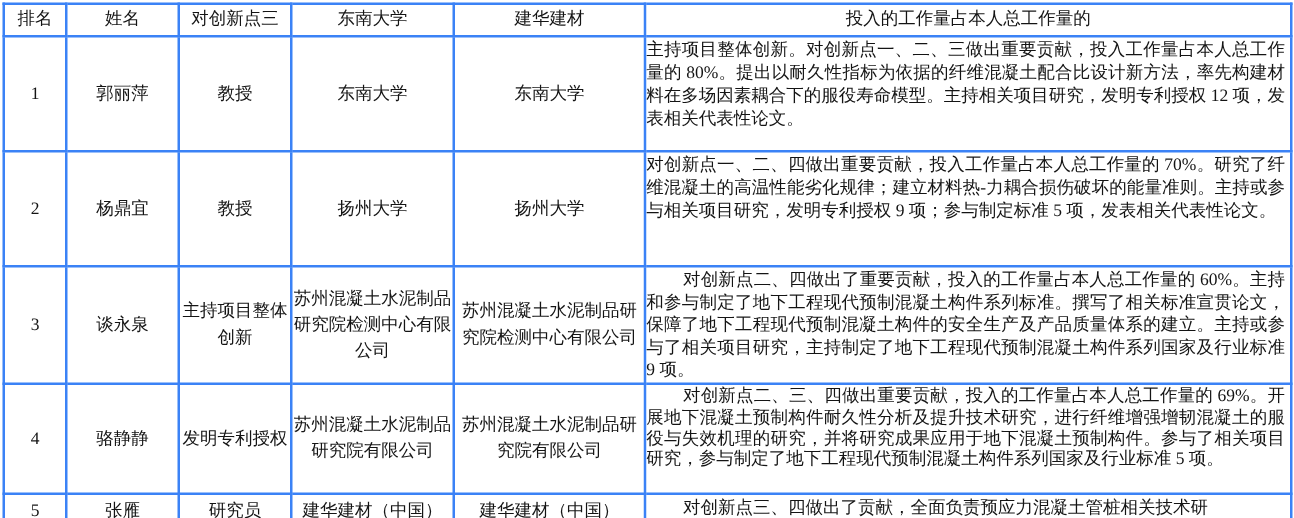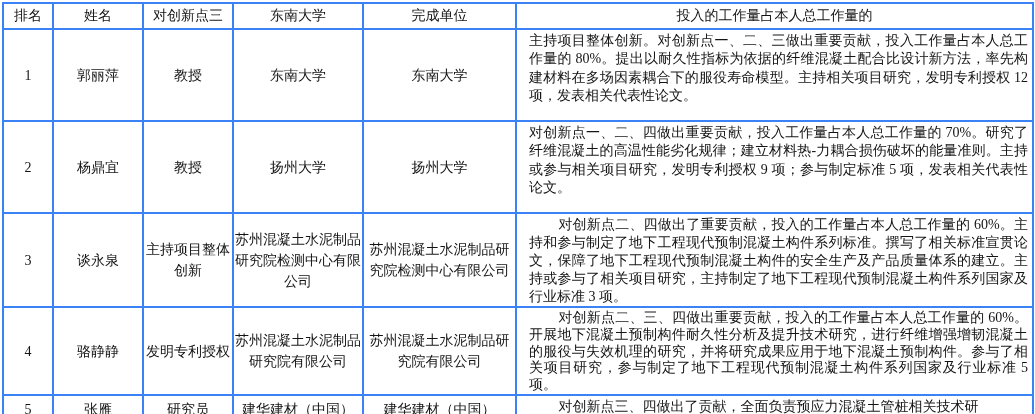--- a/index.html
+++ b/index.html
@@ -43,21 +43,21 @@
     text-align: center;
     vertical-align: middle;
     line-height: 21px;
     padding: 0 5px;
   }
   
   .cell-contrib {
     vertical-align: top;
   }
   .cbox {
-    padding: 2px 4px 0 12px;
+    padding: 2px 4px 0 0;
     text-align: justify;
     text-align-last: left;
     line-height: 18.4px;
     overflow: hidden;
     word-break: break-all;
   }
   .r1 .cbox { height: 88px; }
   .r2 .cbox { height: 88px; }
   .r3 .cbox { height: 90px; line-height: 18px; }
   .r4 .cbox { height: 84px; line-height: 16.8px; }
@@ -86,21 +86,21 @@
     <col style="width:130px">
     <col style="width:153px">
     <col style="width:517px">
   </colgroup>
   <thead>
     <tr>
       <th>排名</th>
       <th>姓名</th>
       <th>对创新点三</th>
       <th>东南大学</th>
-      <th>完成单位</th>
+      <th>建华建材</th>
       <th>投入的工作量占本人总工作量的</th>
     </tr>
   </thead>
   <tbody>
     <tr class="r1">
       <td class="cell-center">1</td>
       <td class="cell-center">郭丽萍</td>
       <td class="cell-center">教授</td>
       <td class="cell-center">东南大学</td>
       <td class="cell-center">东南大学</td>
@@ -118,31 +118,31 @@
         <div class="cbox">对创新点一、二、四做出重要贡献，投入工作量占本人总工作量的 70%。研究了纤维混凝土的高温性能劣化规律；建立材料热-力耦合损伤破坏的能量准则。主持或参与相关项目研究，发明专利授权 9 项；参与制定标准 5 项，发表相关代表性论文。</div>
       </td>
     </tr>
     <tr class="r3">
       <td class="cell-center">3</td>
       <td class="cell-center">谈永泉</td>
       <td class="cell-center">主持项目整体创新</td>
       <td class="cell-center">苏州混凝土水泥制品研究院检测中心有限公司</td>
       <td class="cell-center">苏州混凝土水泥制品研究院检测中心有限公司</td>
       <td class="cell-contrib">
-        <div class="cbox indent">对创新点二、四做出了重要贡献，投入的工作量占本人总工作量的 60%。主持和参与制定了地下工程现代预制混凝土构件系列标准。撰写了相关标准宣贯论文，保障了地下工程现代预制混凝土构件的安全生产及产品质量体系的建立。主持或参与了相关项目研究，主持制定了地下工程现代预制混凝土构件系列国家及行业标准 3 项。</div>
+        <div class="cbox indent">对创新点二、四做出了重要贡献，投入的工作量占本人总工作量的 60%。主持和参与制定了地下工程现代预制混凝土构件系列标准。撰写了相关标准宣贯论文，保障了地下工程现代预制混凝土构件的安全生产及产品质量体系的建立。主持或参与了相关项目研究，主持制定了地下工程现代预制混凝土构件系列国家及行业标准 9 项。</div>
       </td>
     </tr>
     <tr class="r4">
       <td class="cell-center">4</td>
       <td class="cell-center">骆静静</td>
       <td class="cell-center">发明专利授权</td>
       <td class="cell-center">苏州混凝土水泥制品研究院有限公司</td>
       <td class="cell-center">苏州混凝土水泥制品研究院有限公司</td>
       <td class="cell-contrib">
-        <div class="cbox indent">对创新点二、三、四做出重要贡献，投入的工作量占本人总工作量的 60%。开展地下混凝土预制构件耐久性分析及提升技术研究，进行纤维增强增韧混凝土的服役与失效机理的研究，并将研究成果应用于地下混凝土预制构件。参与了相关项目研究，参与制定了地下工程现代预制混凝土构件系列国家及行业标准 5 项。</div>
+        <div class="cbox indent">对创新点二、三、四做出重要贡献，投入的工作量占本人总工作量的 69%。开展地下混凝土预制构件耐久性分析及提升技术研究，进行纤维增强增韧混凝土的服役与失效机理的研究，并将研究成果应用于地下混凝土预制构件。参与了相关项目研究，参与制定了地下工程现代预制混凝土构件系列国家及行业标准 5 项。</div>
       </td>
     </tr>
     <tr class="r5">
       <td class="cell-center">5</td>
       <td class="cell-center">张雁</td>
       <td class="cell-center">研究员</td>
       <td class="cell-center">建华建材（中国）</td>
       <td class="cell-center">建华建材（中国）</td>
       <td class="cell-contrib">
         <div class="cbox indent">对创新点三、四做出了贡献，全面负责预应力混凝土管桩相关技术研</div>

